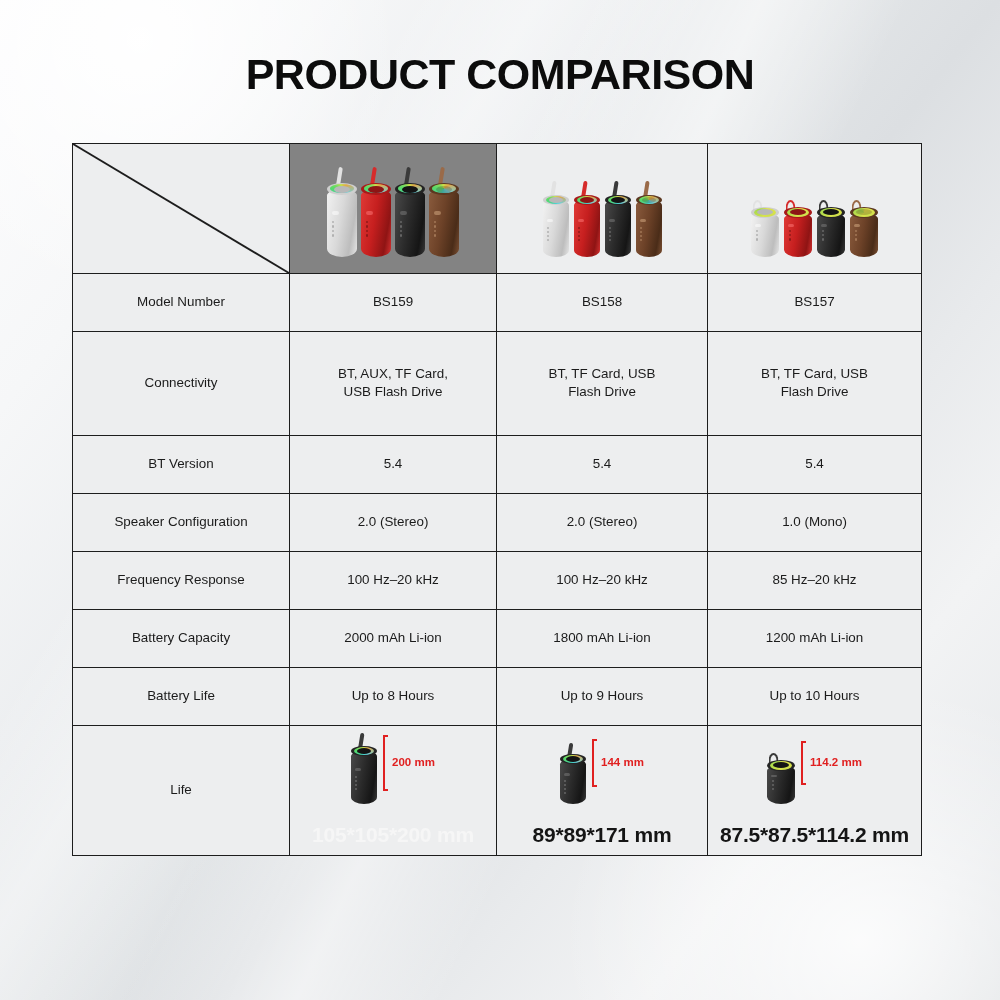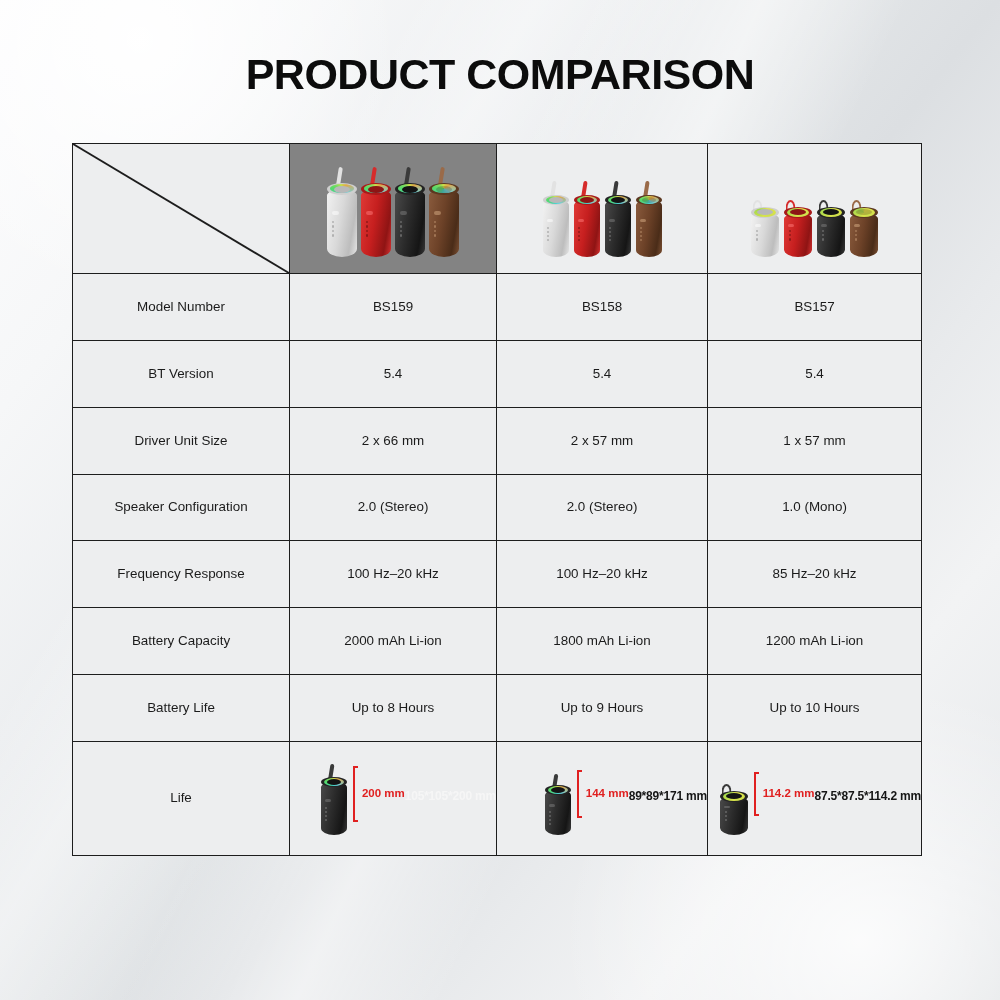--- a/index.html
+++ b/index.html
@@ -196,21 +196,21 @@
     opacity: 0.5;
   }
 
   
   tr.size-row td { height: 114px; padding: 0; }
 
   .size-cell {
     position: relative;
     height: 100%;
     display: flex;
-    flex-direction: row;
+    flex-direction: column;
     align-items: center;
     justify-content: flex-end;
     padding-bottom: 6px;
   }
   .size-stage {
     position: relative;
     height: 78px;
     display: flex;
     align-items: flex-end;
     justify-content: center;
@@ -229,25 +229,25 @@
     border-top: 2.2px solid #e02020;
     border-bottom: 2.2px solid #e02020;
   }
   .size-dim-label {
     color: #e02020;
     font-size: 11.5px;
     font-weight: bold;
     white-space: nowrap;
   }
   .size-caption {
-    font-size: 12px;
+    font-size: 21px;
     font-weight: bold;
     letter-spacing: -0.2px;
     white-space: nowrap;
-    margin-top: 2px;
+    margin-top: 17px;
   }
   td.featured .size-caption { color: #f6f6f6; }
   td.plain .size-caption { color: #151515; }
 
   .nowrap { white-space: nowrap; }
 </style>
 </head>
 <body>
 
 <div class="bg-sheen"></div>
@@ -451,30 +451,30 @@
         </td>
       </tr>
 
       <tr class="spec-row">
           <td class="label"><span class="nowrap">Model Number</span></td>
           <td class="featured"><span class="nowrap">BS159</span></td>
           <td class="plain"><span class="nowrap">BS158</span></td>
           <td class="plain"><span class="nowrap">BS157</span></td>
         </tr>
         <tr class="spec-row">
+          <td class="label"><span class="nowrap">Connectivity</span></td>
+          <td class="featured"><span class="nowrap">BT, AUX, TF Card,</span><br><span class="nowrap">USB Flash Drive</span></td>
+          <td class="plain"><span class="nowrap">BT, TF Card, USB</span><br><span class="nowrap">Flash Drive</span></td>
+          <td class="plain"><span class="nowrap">BT, TF Card, USB</span><br><span class="nowrap">Flash Drive</span></td>
+        </tr>
+        <tr class="spec-row">
           <td class="label"><span class="nowrap">BT Version</span></td>
           <td class="featured"><span class="nowrap">5.4</span></td>
           <td class="plain"><span class="nowrap">5.4</span></td>
           <td class="plain"><span class="nowrap">5.4</span></td>
-        </tr>
-        <tr class="spec-row">
-          <td class="label"><span class="nowrap">Driver Unit Size</span></td>
-          <td class="featured"><span class="nowrap">2 x 66 mm</span></td>
-          <td class="plain"><span class="nowrap">2 x 57 mm</span></td>
-          <td class="plain"><span class="nowrap">1 x 57 mm</span></td>
         </tr>
         <tr class="spec-row">
           <td class="label"><span class="nowrap">Speaker Configuration</span></td>
           <td class="featured"><span class="nowrap">2.0 (Stereo)</span></td>
           <td class="plain"><span class="nowrap">2.0 (Stereo)</span></td>
           <td class="plain"><span class="nowrap">1.0 (Mono)</span></td>
         </tr>
         <tr class="spec-row">
           <td class="label"><span class="nowrap">Frequency Response</span></td>
           <td class="featured"><span class="nowrap">100 Hz–20 kHz</span></td>

